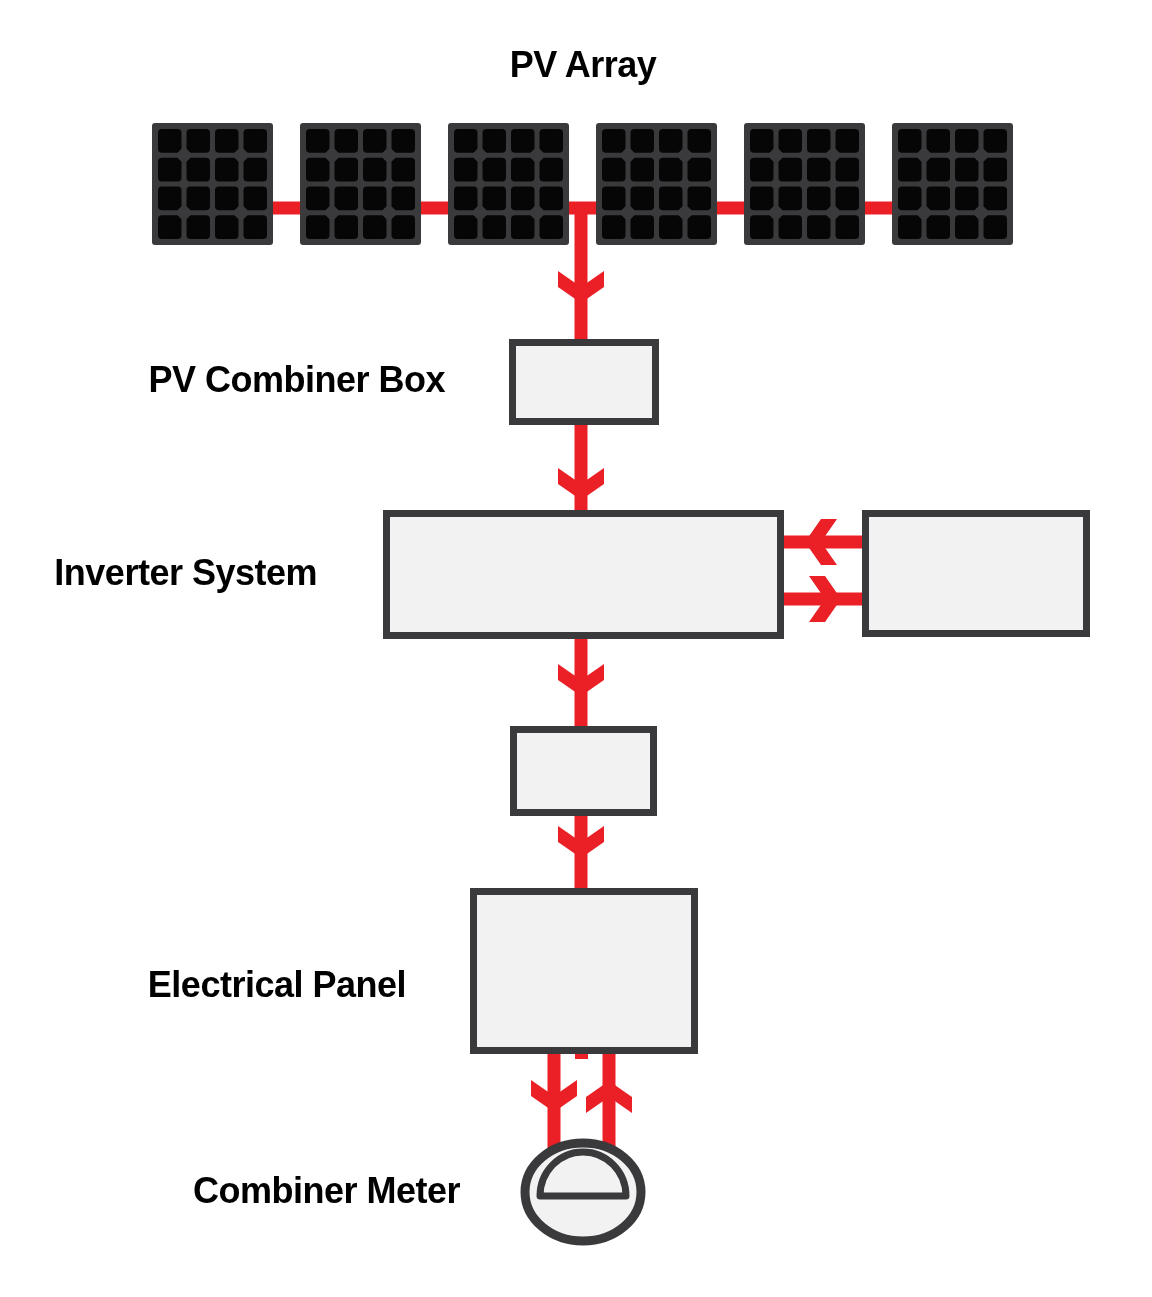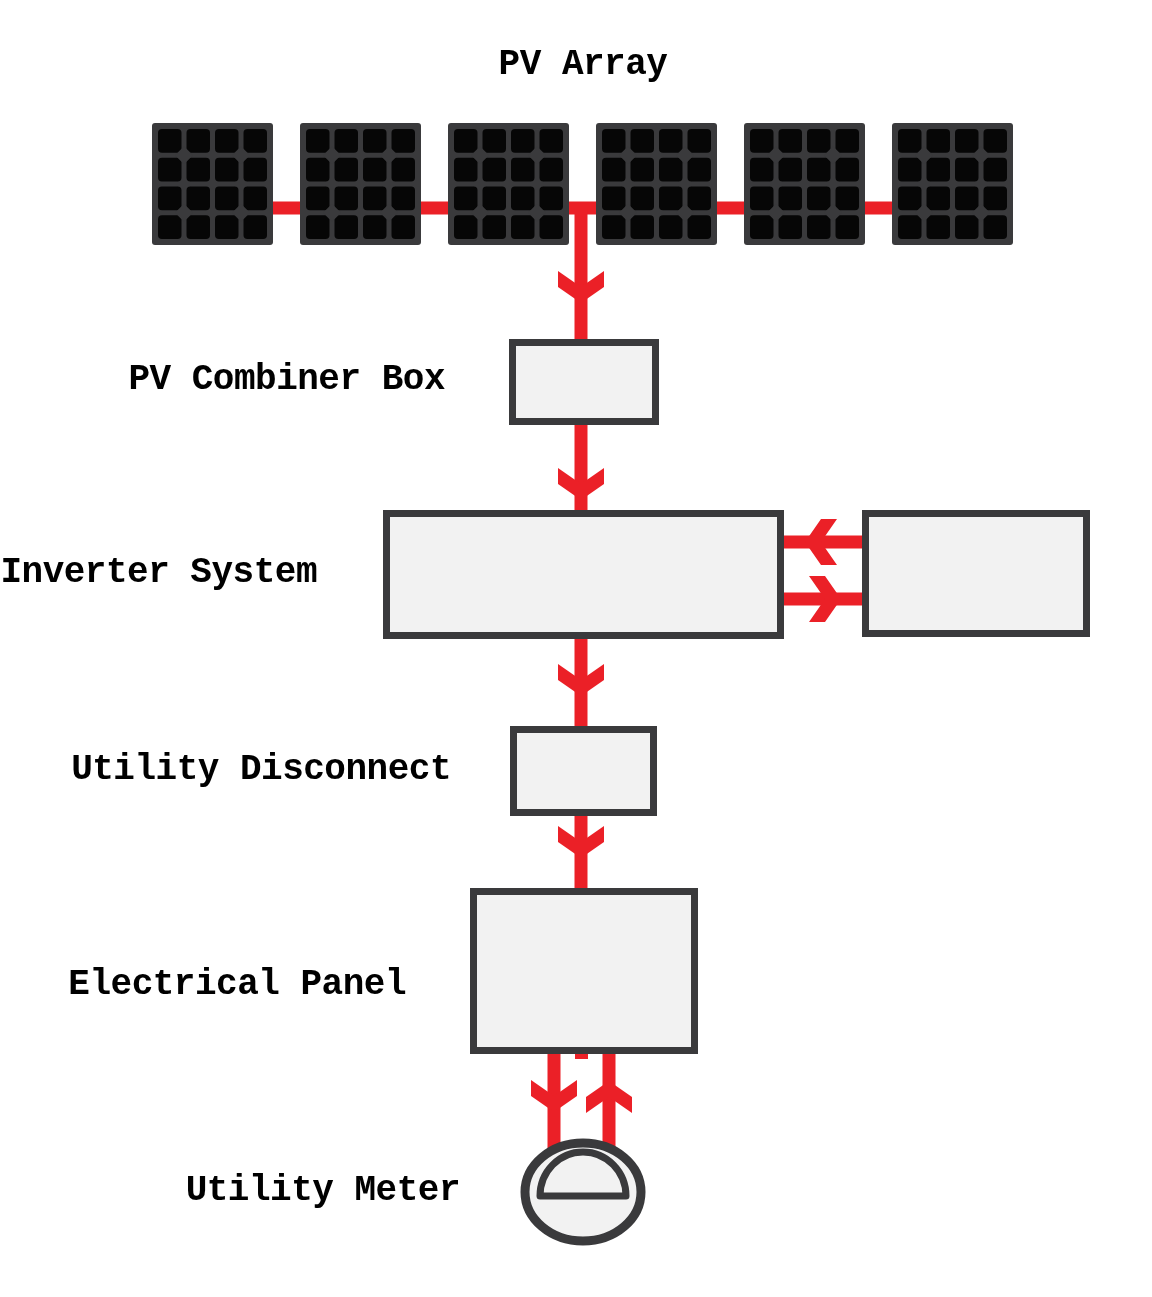--- a/index.html
+++ b/index.html
@@ -1,21 +1,21 @@
 <!DOCTYPE html>
 <html><head>
 <meta charset="utf-8">
 <style>
   html,body{margin:0;padding:0;background:#ffffff;}
   .canvas{
     position:relative;
     width:1152px;height:1297px;
     background:#ffffff;
     overflow:hidden;
-    font-family:Liberation Mono, monospace;
+    font-family:Liberation Sans, sans-serif;
   }
   .canvas svg{position:absolute;left:0;top:0;}
   .lbl{
     position:absolute;
     font-weight:700;
     font-size:36px;
     letter-spacing:-0.5px;
     color:#000;
     white-space:nowrap;
     transform:translateY(-52%);
@@ -196,18 +196,17 @@
       </g>
     </svg>
 
   <div class="lbl center" style="left:583px;top:66px;">PV Array</div>
 
   <div class="lbl" style="right:835px;top:574px;">Inverter System</div>
 
   <div class="lbl" style="right:707px;top:381px;">PV Combiner Box</div>
 
 
-  <div class="lbl" style="right:701px;top:771px;">Utility Disconnect</div>
 
   <div class="lbl" style="right:746px;top:986px;">Electrical Panel</div>
 
-  <div class="lbl" style="right:692px;top:1192px;">Utility Meter</div>
+  <div class="lbl" style="right:692px;top:1192px;">Combiner Meter</div>
 </div>
 
 </body></html>

